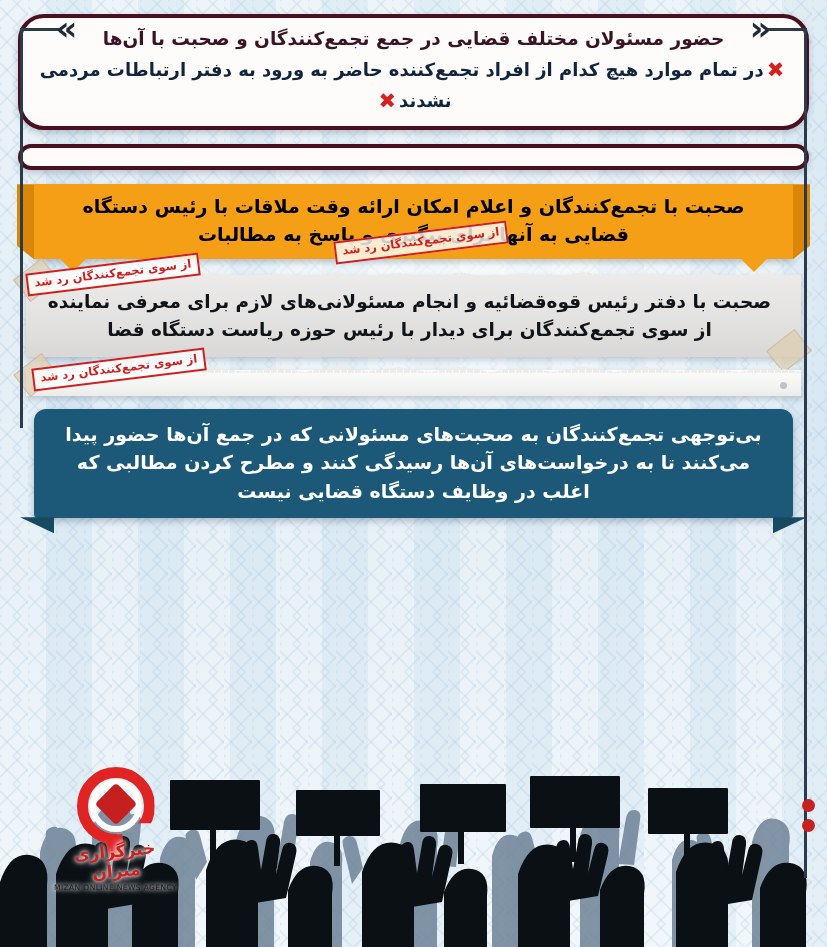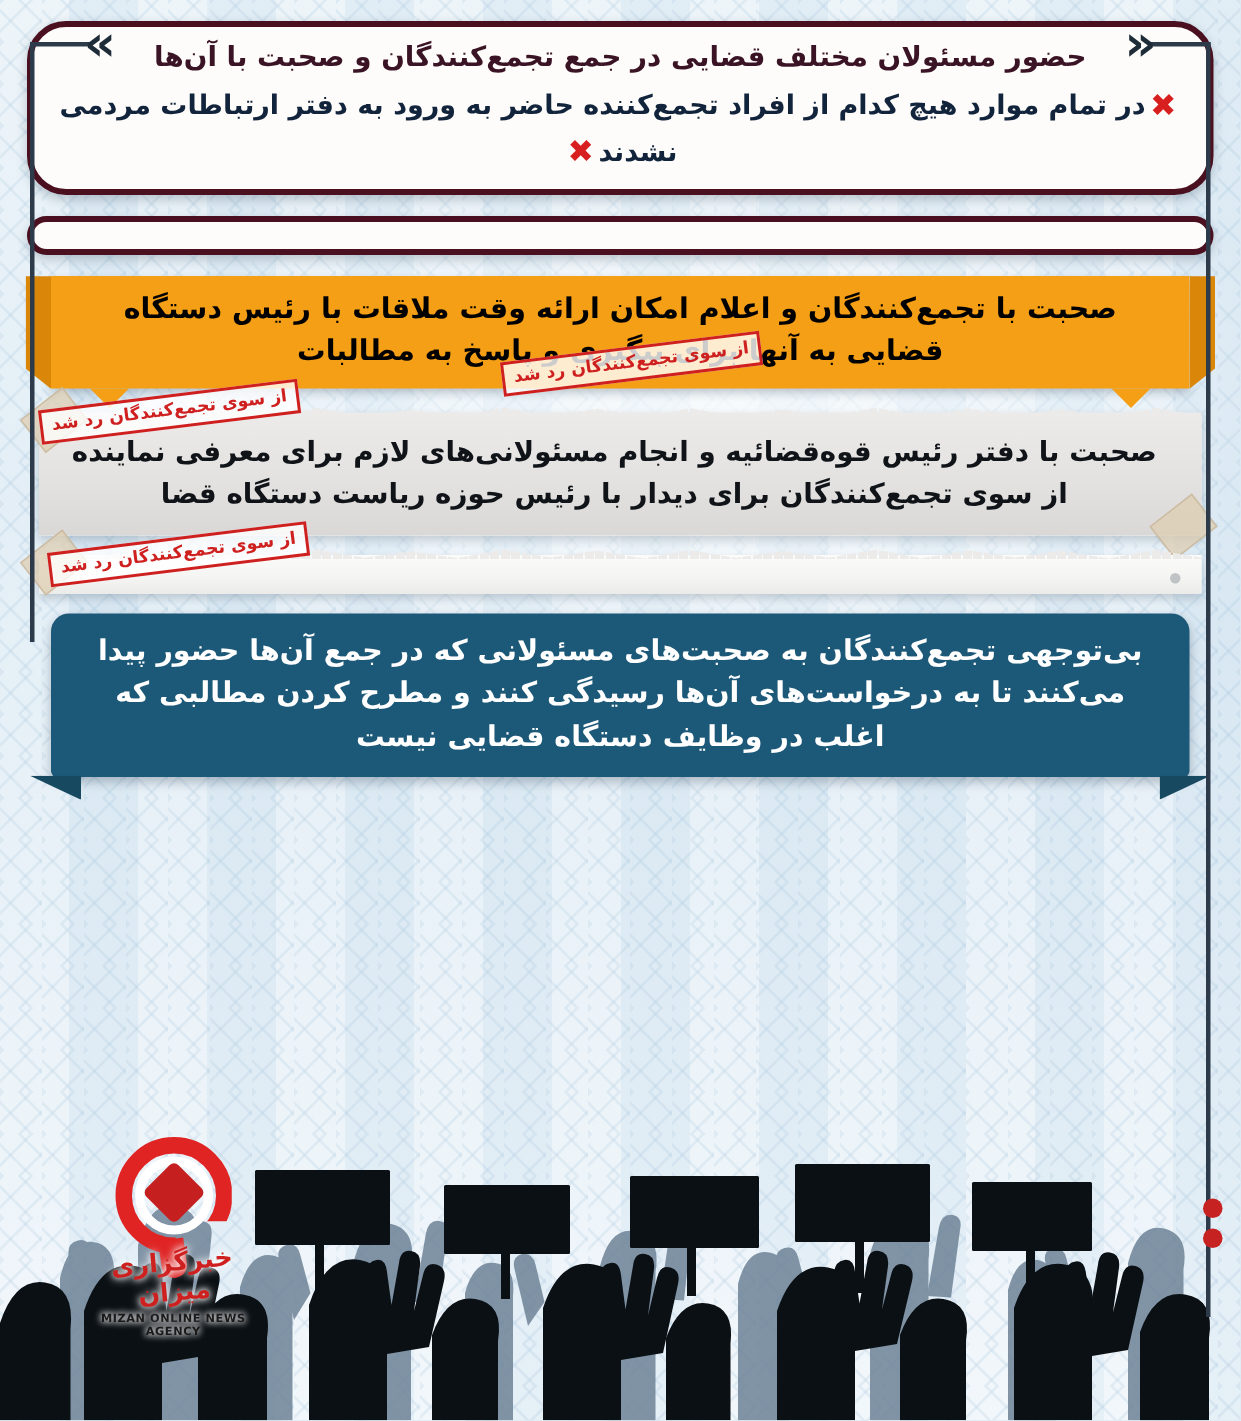--- a/index.html
+++ b/index.html
@@ -109,21 +109,21 @@
   #logo .ring{position:absolute;inset:0;border-radius:50%;
               border:11px solid #e02424;clip-path:polygon(0 0,100% 0,100% 72%,52% 72%,52% 100%,0 100%);}
   #logo .ring2{position:absolute;left:13px;top:13px;right:13px;bottom:13px;border-radius:50%;
                border:6px solid #fff;}
   #logo .core{position:absolute;left:24px;top:22px;width:30px;height:30px;background:#c51f1f;
               transform:rotate(45deg);border-radius:4px;}
   #logo .tail{position:absolute;left:30px;bottom:-16px;width:17px;height:26px;background:#e02424;
               border-radius:0 0 9px 9px;transform:rotate(-8deg);}
   #logo .fa{margin-top:-4px;color:#cf2020;font-weight:700;font-size:17px;direction:rtl;
             text-shadow:0 0 4px #fff,0 0 7px #fff;transform:rotate(-5deg);}
-  #logo .en{margin-top:2px;color:#1a1a1a;font-weight:700;font-size:7.5px;letter-spacing:.4px;
+  #logo .en{margin-top:2px;color:#1a1a1a;font-weight:400;font-size:7.5px;letter-spacing:.4px;
             direction:ltr;text-shadow:0 0 4px #fff,0 0 6px #fff;}
 </style>
 </head>
 <body>
 
 <div id="bg">
   <div class="blocks"></div>
   <div class="chev"></div>
   <div class="sheen"></div>
 </div>

